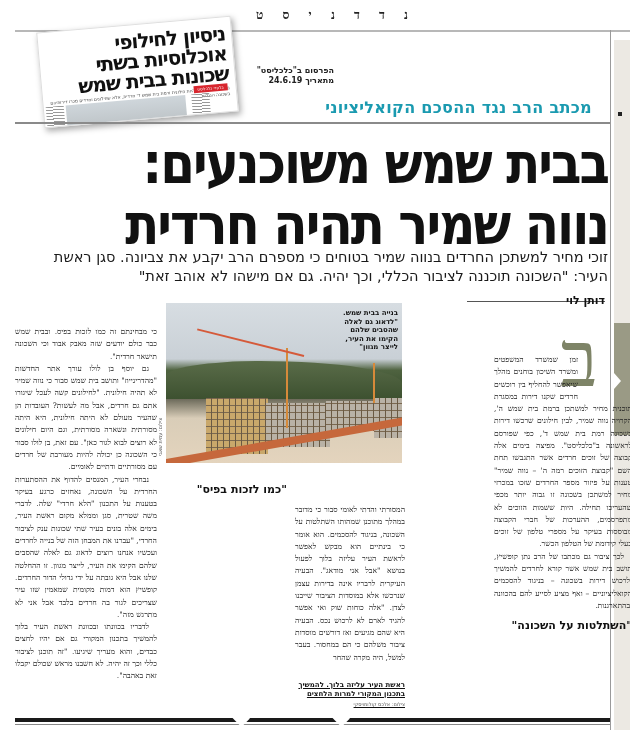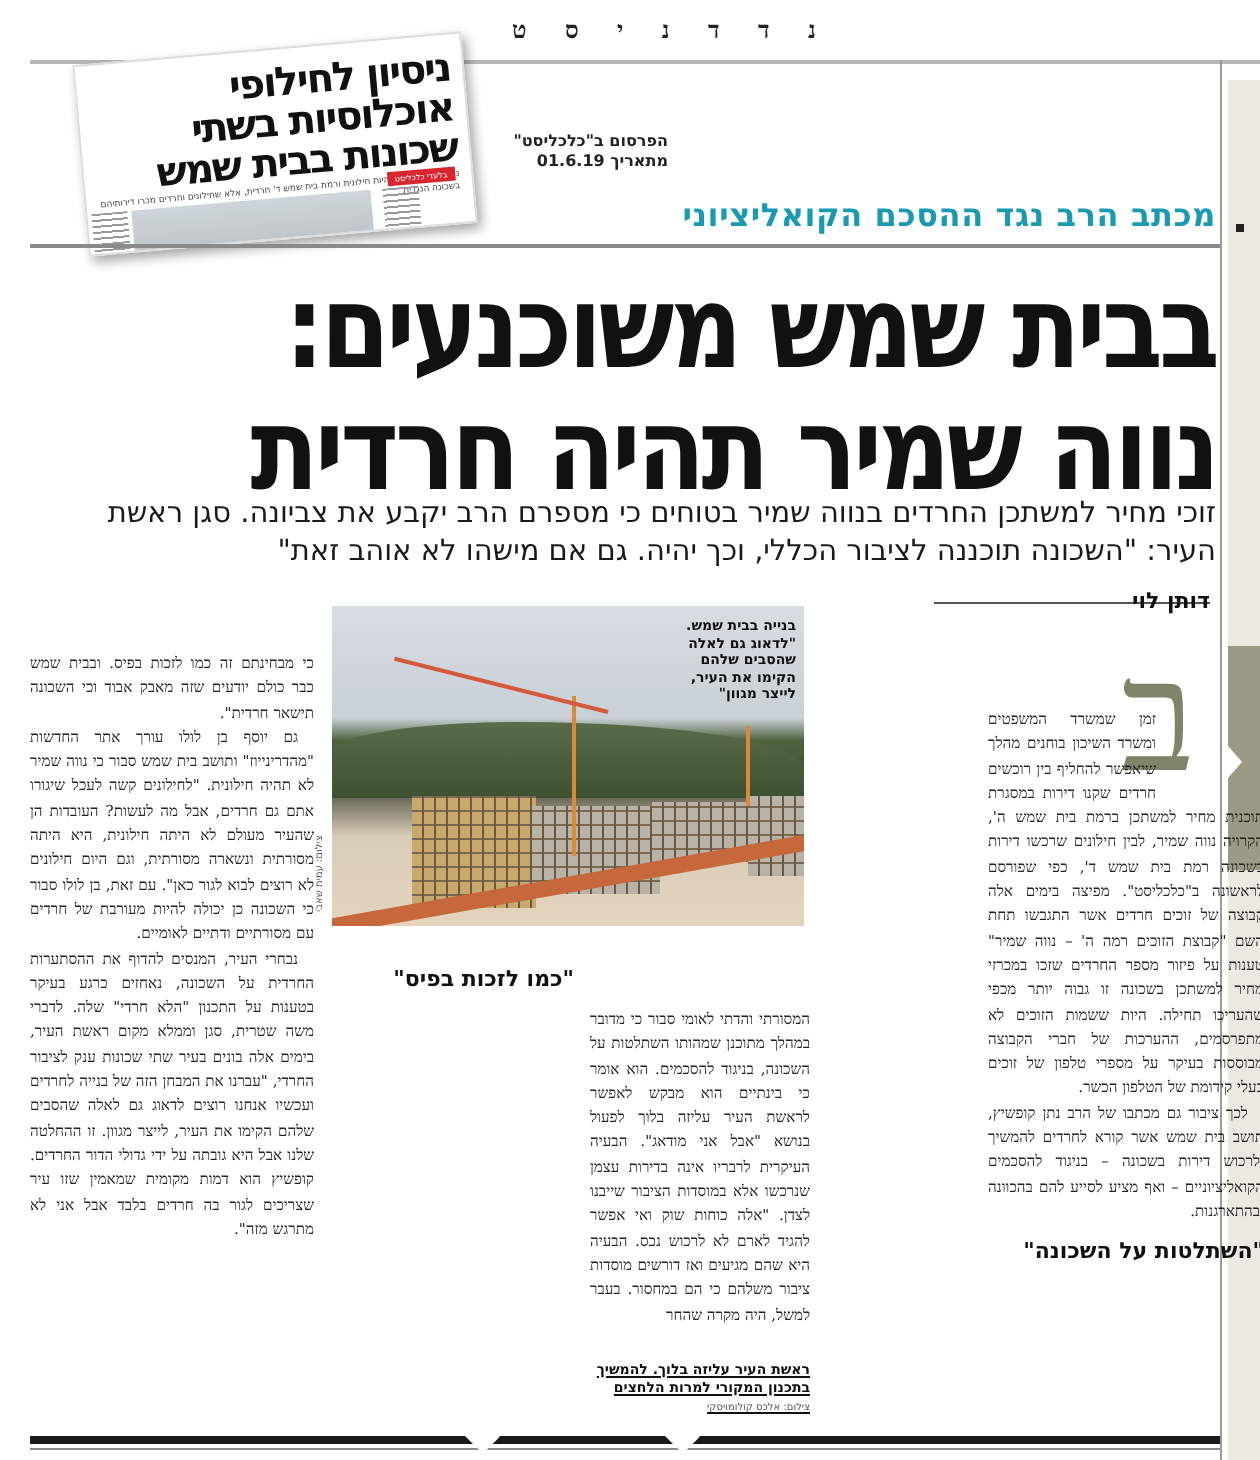--- a/index.html
+++ b/index.html
@@ -43,21 +43,21 @@
     position: absolute; left: 22px; top: 74px; width: 120px; height: 30px;
     background: linear-gradient(#cfd6db, #b9bfc2);
   }
   .clipping .clip-col { position: absolute; top: 74px; height: 30px; width: 18px;
     background: repeating-linear-gradient(#999 0 1px, transparent 1px 3px); }
 
   .prev-pub { position: absolute; top: 66px; left: 244px; width: 90px; text-align: right;
     font-size: 8px; font-weight: bold; line-height: 10px; color: #222; }
 
   .kicker {
-    position: absolute; top: 98px; left: 292px; width: 316px; text-align: right;
+    position: absolute; top: 98px; left: 276px; width: 316px; text-align: right;
     font-family: "DejaVu Sans", sans-serif; font-weight: bold; font-size: 16px; color: #1a9ab0;
     letter-spacing: 0.3px;
   }
   .kicker-rule { position: absolute; top: 122px; left: 15px; width: 595px; height: 2px; background: #8a8a8a; }
 
   .headline {
     position: absolute; top: 134px; left: 18px; width: 590px; text-align: right;
     font-family: "DejaVu Sans", sans-serif; font-weight: bold; font-size: 50px; line-height: 53px;
     color: #111; letter-spacing: -2px; transform: scaleY(1.15); transform-origin: top right;
   }
@@ -131,21 +131,21 @@
   <div class="clip-title">ניסיון לחילופי אוכלוסיות בשתי שכונות בבית שמש</div>
   <div class="clip-sub">נווה שמיר נועדה להיות חילונית ורמת בית שמש ד' חרדית, אלא שחילונים וחרדים מכרו דירותיהם בשכונה הנגדית</div>
   <div class="clip-tag">בלעדי כלכליסט</div>
   <div class="clip-img"></div>
   <div class="clip-col" style="left:2px;"></div>
   <div class="clip-col" style="left:148px;"></div>
 </div>
 
 <div class="prev-pub">
   <div>הפרסום ב"כלכליסט"</div>
-  <div>מתאריך 01.6.19</div>
+  <div>מתאריך 24.6.19</div>
 </div>
 
 <div class="kicker">מכתב הרב נגד ההסכם הקואליציוני</div>
 <div class="kicker-rule"></div>
 
 <div class="headline">
   <div>בבית שמש משוכנעים:</div>
   <div>נווה שמיר תהיה חרדית</div>
 </div>
 
@@ -186,18 +186,19 @@
 
 <div class="quote-box">
   <div>ראשת העיר עליזה בלוך. להמשיך בתכנון המקורי למרות הלחצים</div>
   <div class="quote-credit">צילום: אלכס קולומויסקי</div>
 </div>
 
 <div class="col" style="top:298px; left:15px; width:142px; height:412px; overflow:hidden;">
   <p class="noindent">כי מבחינתם זה כמו לזכות בפיס. ובבית שמש כבר כולם יודעים שזה מאבק אבוד וכי השכונה תישאר חרדית".</p>
   <p>גם יוסף בן לולו עורך אתר החדשות "מהדרינייוז" ותושב בית שמש סבור כי נווה שמיר לא תהיה חילונית. "לחילונים קשה לעכל שיגורו אתם גם חרדים, אבל מה לעשות? העובדות הן שהעיר מעולם לא היתה חילונית, היא היתה מסורתית ונשארה מסורתית, וגם היום חילונים לא רוצים לבוא לגור כאן". עם זאת, בן לולו סבור כי השכונה כן יכולה להיות מעורבת של חרדים עם מסורתיים ודתיים לאומיים.</p>
   <p>נבחרי העיר, המנסים להדוף את ההסתערות החרדית על השכונה, נאחזים כרגע בעיקר בטענות על התכנון "הלא חרדי" שלה. לדברי משה שטרית, סגן וממלא מקום ראשת העיר, בימים אלה בונים בעיר שתי שכונות ענק לציבור החרדי, "עברנו את המבחן הזה של בנייה לחרדים ועכשיו אנחנו רוצים לדאוג גם לאלה שהסבים שלהם הקימו את העיר, לייצר מגוון. זו ההחלטה שלנו אבל היא גובתה על ידי גדולי הדור החרדים. קופשיץ הוא דמות מקומית שמאמין שזו עיר שצריכים לגור בה חרדים בלבד אבל אני לא מתרגש מזה".</p>
+  <p>לדבריו בכוונתו ובכוונת ראשת העיר בלוך להמשיך בתכנון המקורי גם אם יהיו לחצים כבדים, והוא מעריך שיגיעו. "זה תוכנן לציבור כללי וכך זה יהיה. לא חשבנו מראש שכולם יקבלו זאת באהבה".</p>
 </div>
 
 <div class="bottom-rule"></div>
 <div class="bottom-rule2"></div>
 <div class="tear1"></div>
 <div class="tear2"></div>
 
 </body></html>

